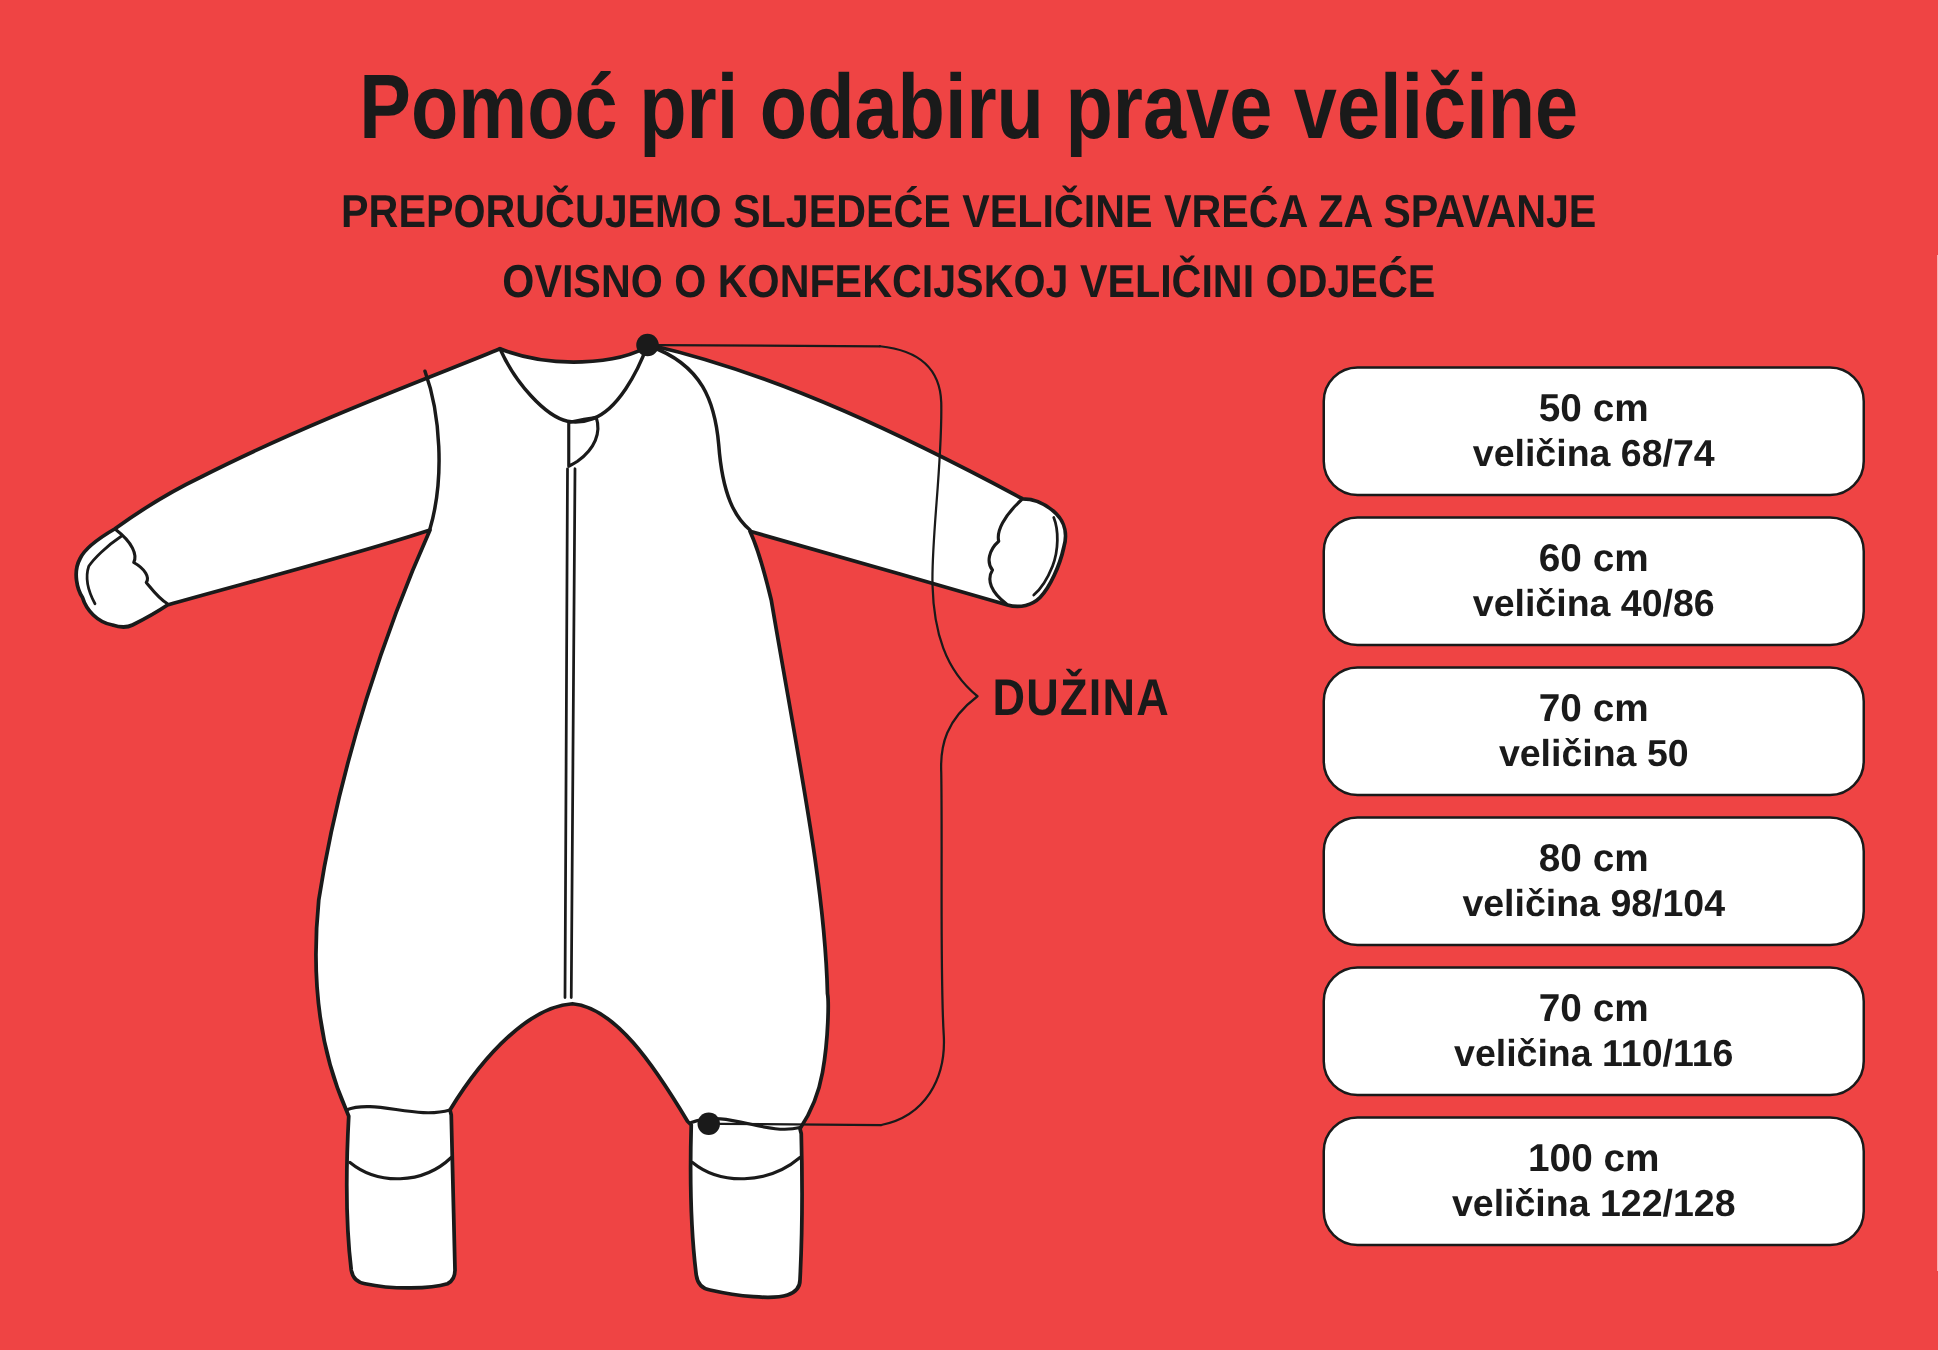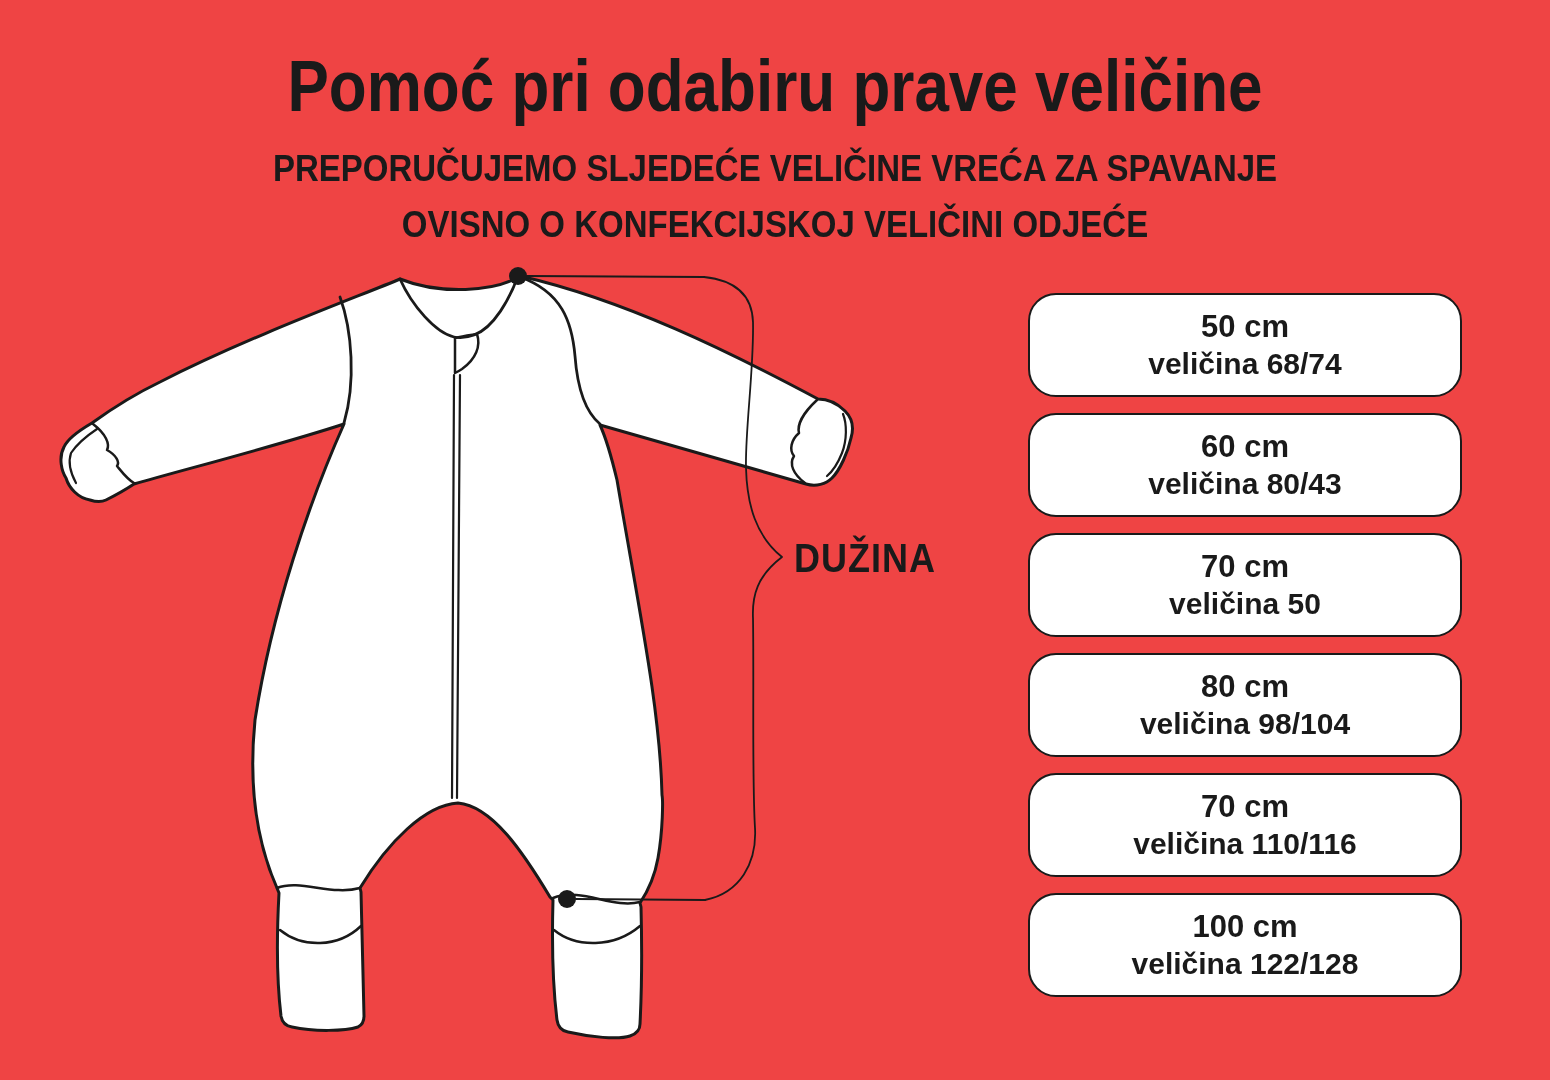--- a/index.html
+++ b/index.html
@@ -53,21 +53,21 @@
     top: 534px;
     font-size: 36px;
     font-weight: bold;
     letter-spacing: 1px;
     transform: scaleY(1.15);
     transform-origin: left top;
     white-space: nowrap;
   }
   .size-list {
     position: absolute;
-    left: 1028px;
+    left: 1058px;
     top: 293px;
     width: 434px;
   }
   .size-box {
     box-sizing: border-box;
     width: 434px;
     height: 104px;
     margin-bottom: 16px;
     border: 2.5px solid #1a1a1a;
     border-radius: 28px;
@@ -201,21 +201,21 @@
 
   <div class="measure-label">DUŽINA</div>
 
   <div class="size-list">
     <div class="size-box">
       <div class="len">50 cm</div>
       <div class="konf">veličina 68/74</div>
     </div>
     <div class="size-box">
       <div class="len">60 cm</div>
-      <div class="konf">veličina 80/43</div>
+      <div class="konf">veličina 40/86</div>
     </div>
     <div class="size-box">
       <div class="len">70 cm</div>
       <div class="konf">veličina 50</div>
     </div>
     <div class="size-box">
       <div class="len">80 cm</div>
       <div class="konf">veličina 98/104</div>
     </div>
     <div class="size-box">

